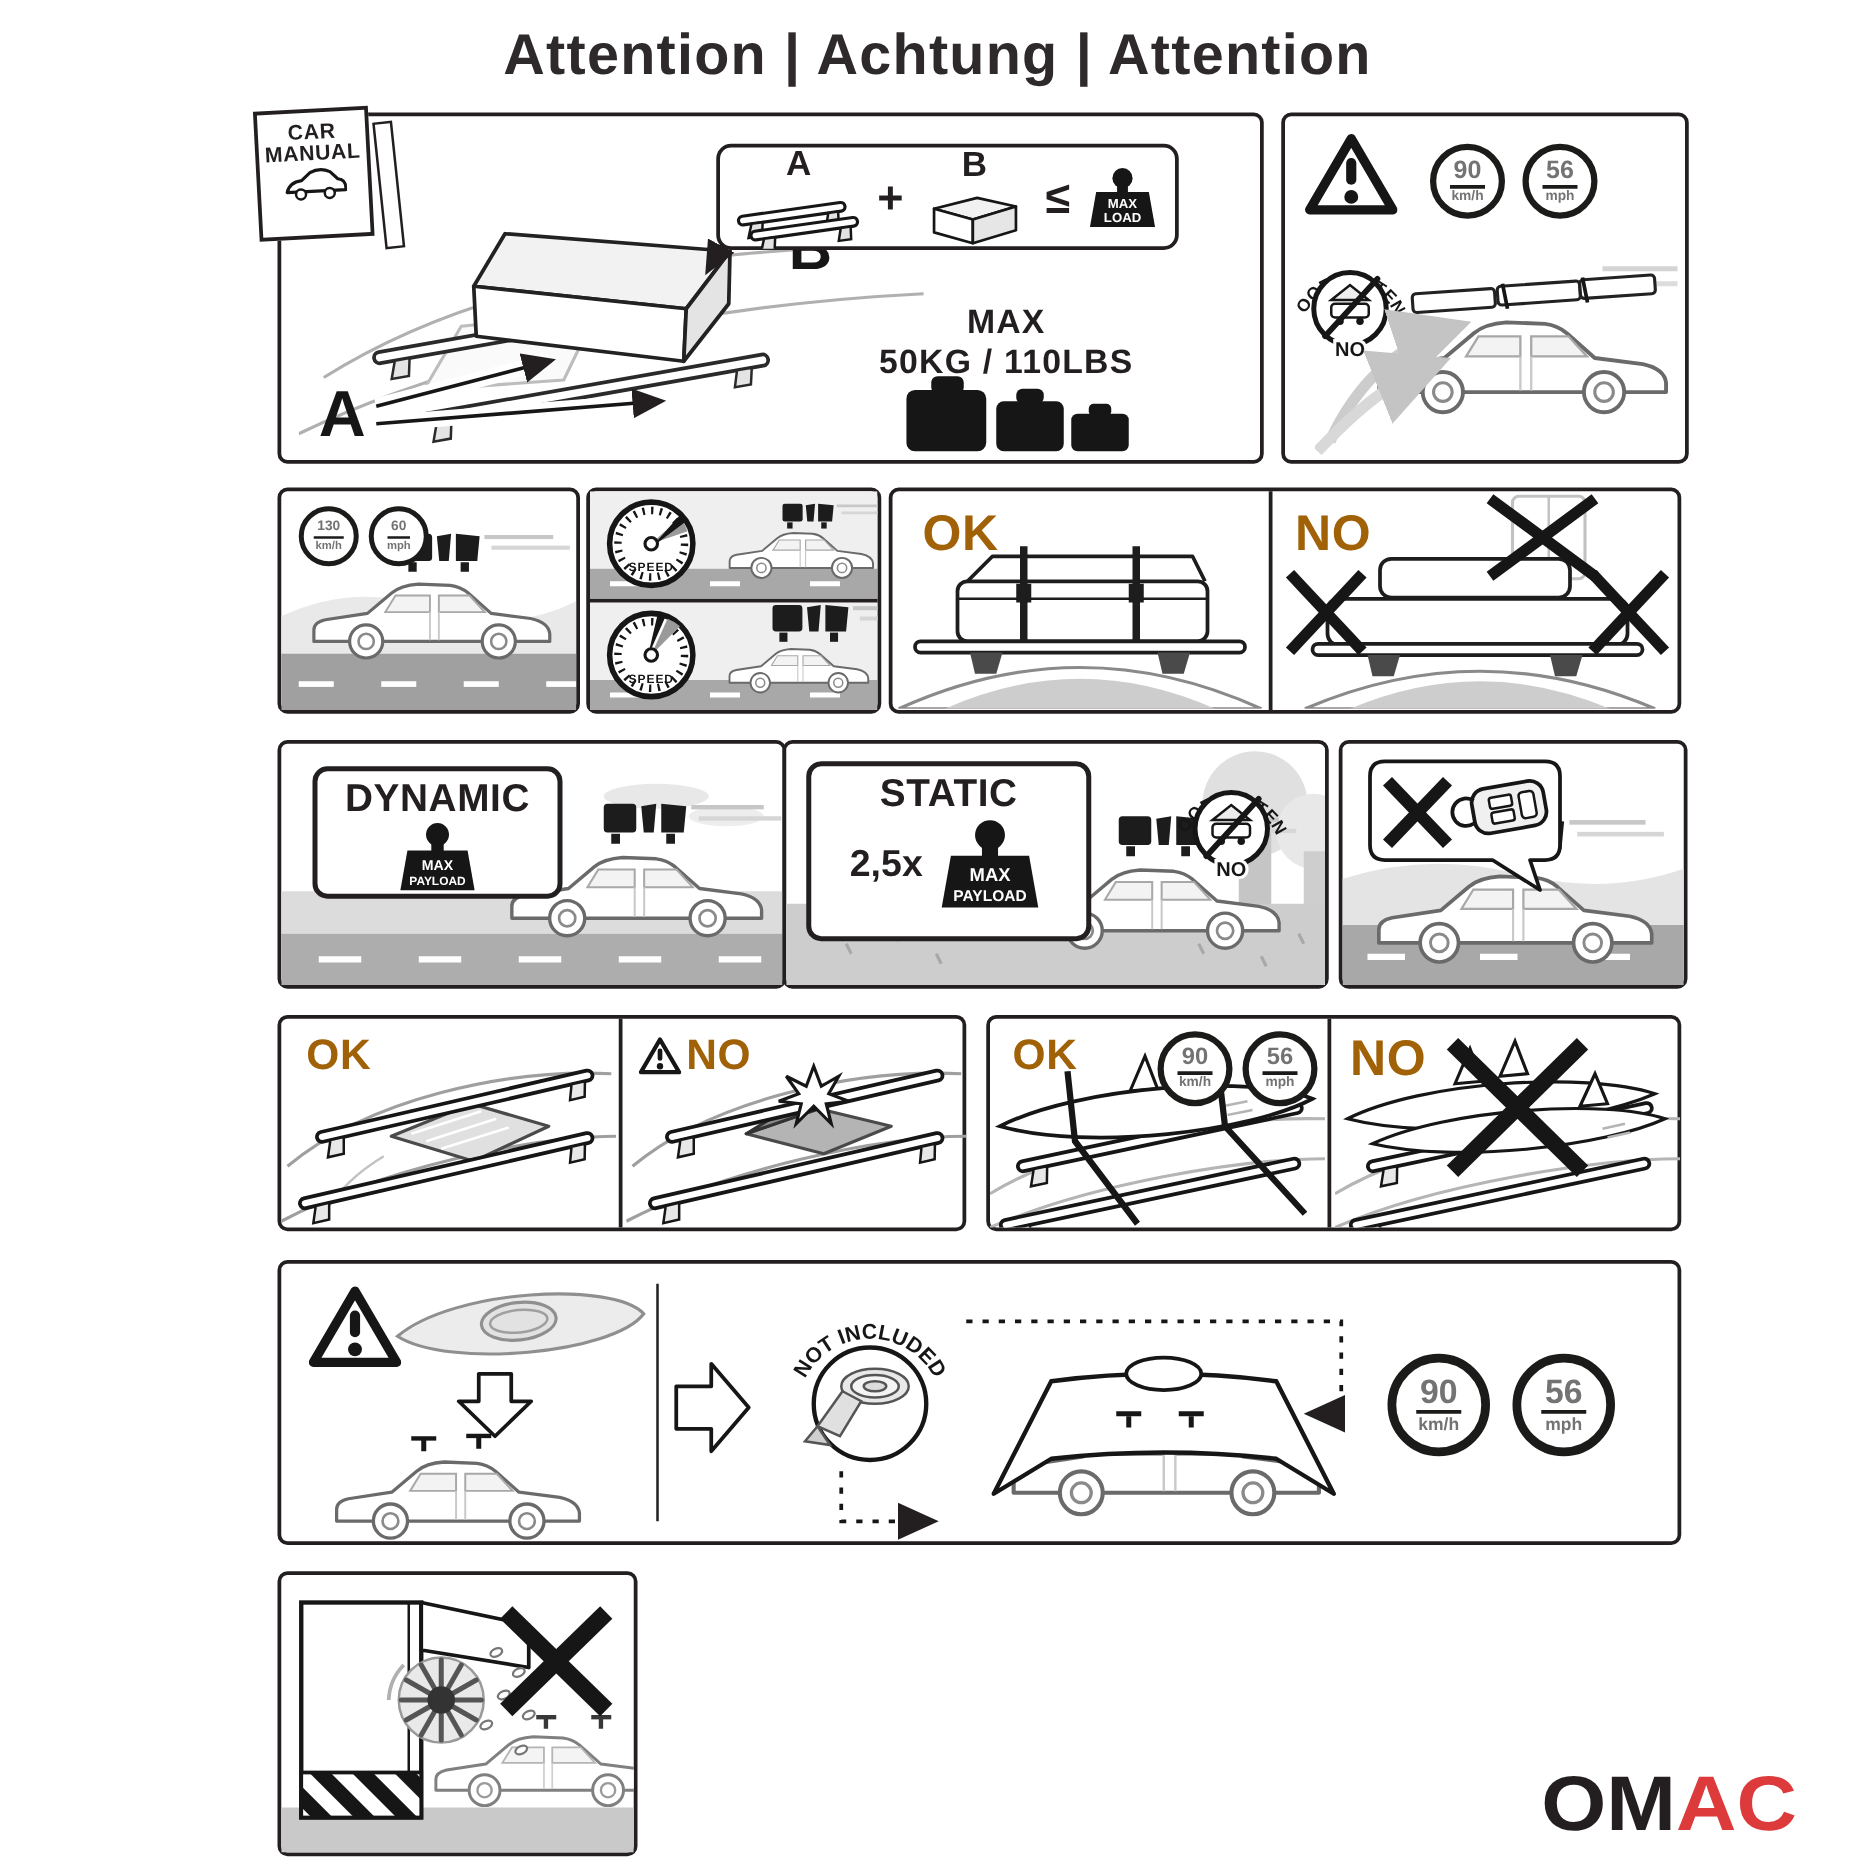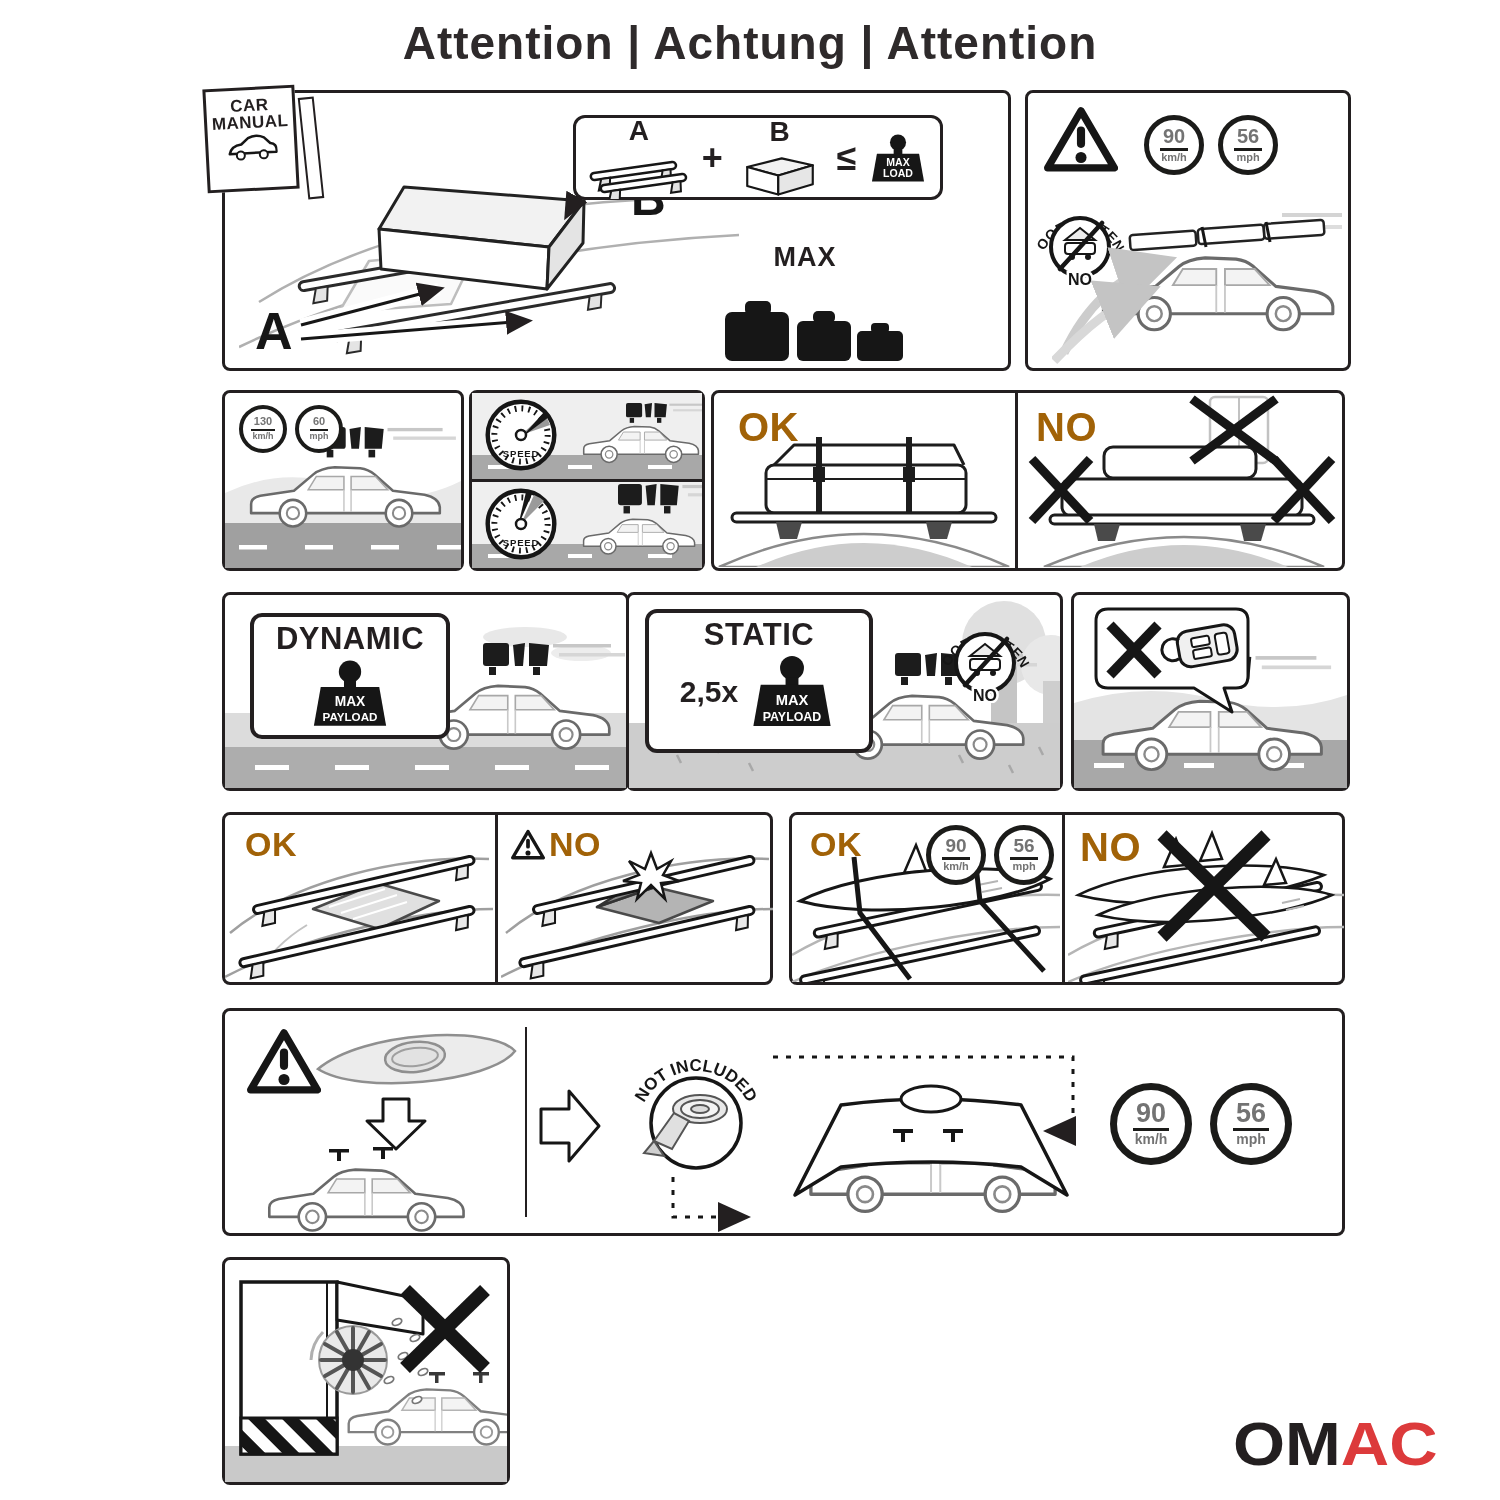--- a/index.html
+++ b/index.html
@@ -198,20 +198,21 @@
       <span class="f-op">≤</span>
       <svg width="62" height="58" viewBox="0 0 100 80">
         <use href="#mp-shape"></use>
         <text x="50" y="53" text-anchor="middle" font-size="17" font-weight="bold" fill="#fff">MAX</text>
         <text x="50" y="71" text-anchor="middle" font-size="17" font-weight="bold" fill="#fff">LOAD</text>
       </svg>
     </div>
 
     <div class="maxline" style="left:440px;top:148px;width:280px">
       <div>MAX</div>
+      <div>50KG / 110LBS</div>
     </div>
     <svg class="art" style="left:500px;top:206px" width="180" height="64" viewBox="0 0 180 64">
         <use href="#luggage"></use>
       </svg>
   </div>
 
   <div class="panel" style="left:1025px;top:90px;width:326px;height:281px">
     <svg class="art" style="left:16px;top:12px" width="74" height="68" viewBox="0 0 100 90">
         <use href="#warn-tri"></use>
       </svg>
@@ -340,21 +341,21 @@
       <rect y="118" width="401" height="34" fill="#dcdcdc"></rect>
       <rect y="152" width="401" height="41" fill="#adadad"></rect>
       <rect x="30" y="170" width="34" height="5" fill="#fff"></rect>
         <rect x="110" y="170" width="34" height="5" fill="#fff"></rect>
       <rect x="190" y="170" width="34" height="5" fill="#fff"></rect>
         <rect x="270" y="170" width="34" height="5" fill="#fff"></rect>
       <rect x="350" y="170" width="34" height="5" fill="#fff"></rect>
       <use href="#car-side" transform="translate(178,78) scale(1.08)"></use>
       <use href="#cargo" transform="translate(258,48) scale(1.0)"></use>
     </svg>
-    <div class="sign" style="left:25px;top:18px;width:200px;height:126px">
+    <div class="sign" style="left:25px;top:18px;width:200px;height:106px">
       <span class="stitle">DYNAMIC</span>
       <svg width="86" height="74" viewBox="0 0 100 82">
         <use href="#mp-shape"></use>
         <text x="50" y="55" text-anchor="middle" font-size="16" font-weight="bold" fill="#fff">MAX</text>
         <text x="50" y="72" text-anchor="middle" font-size="13.5" font-weight="bold" fill="#fff">PAYLOAD</text>
       </svg>
     </div>
   </div>
 
   <div class="panel" style="left:626px;top:592px;width:437px;height:199px">

